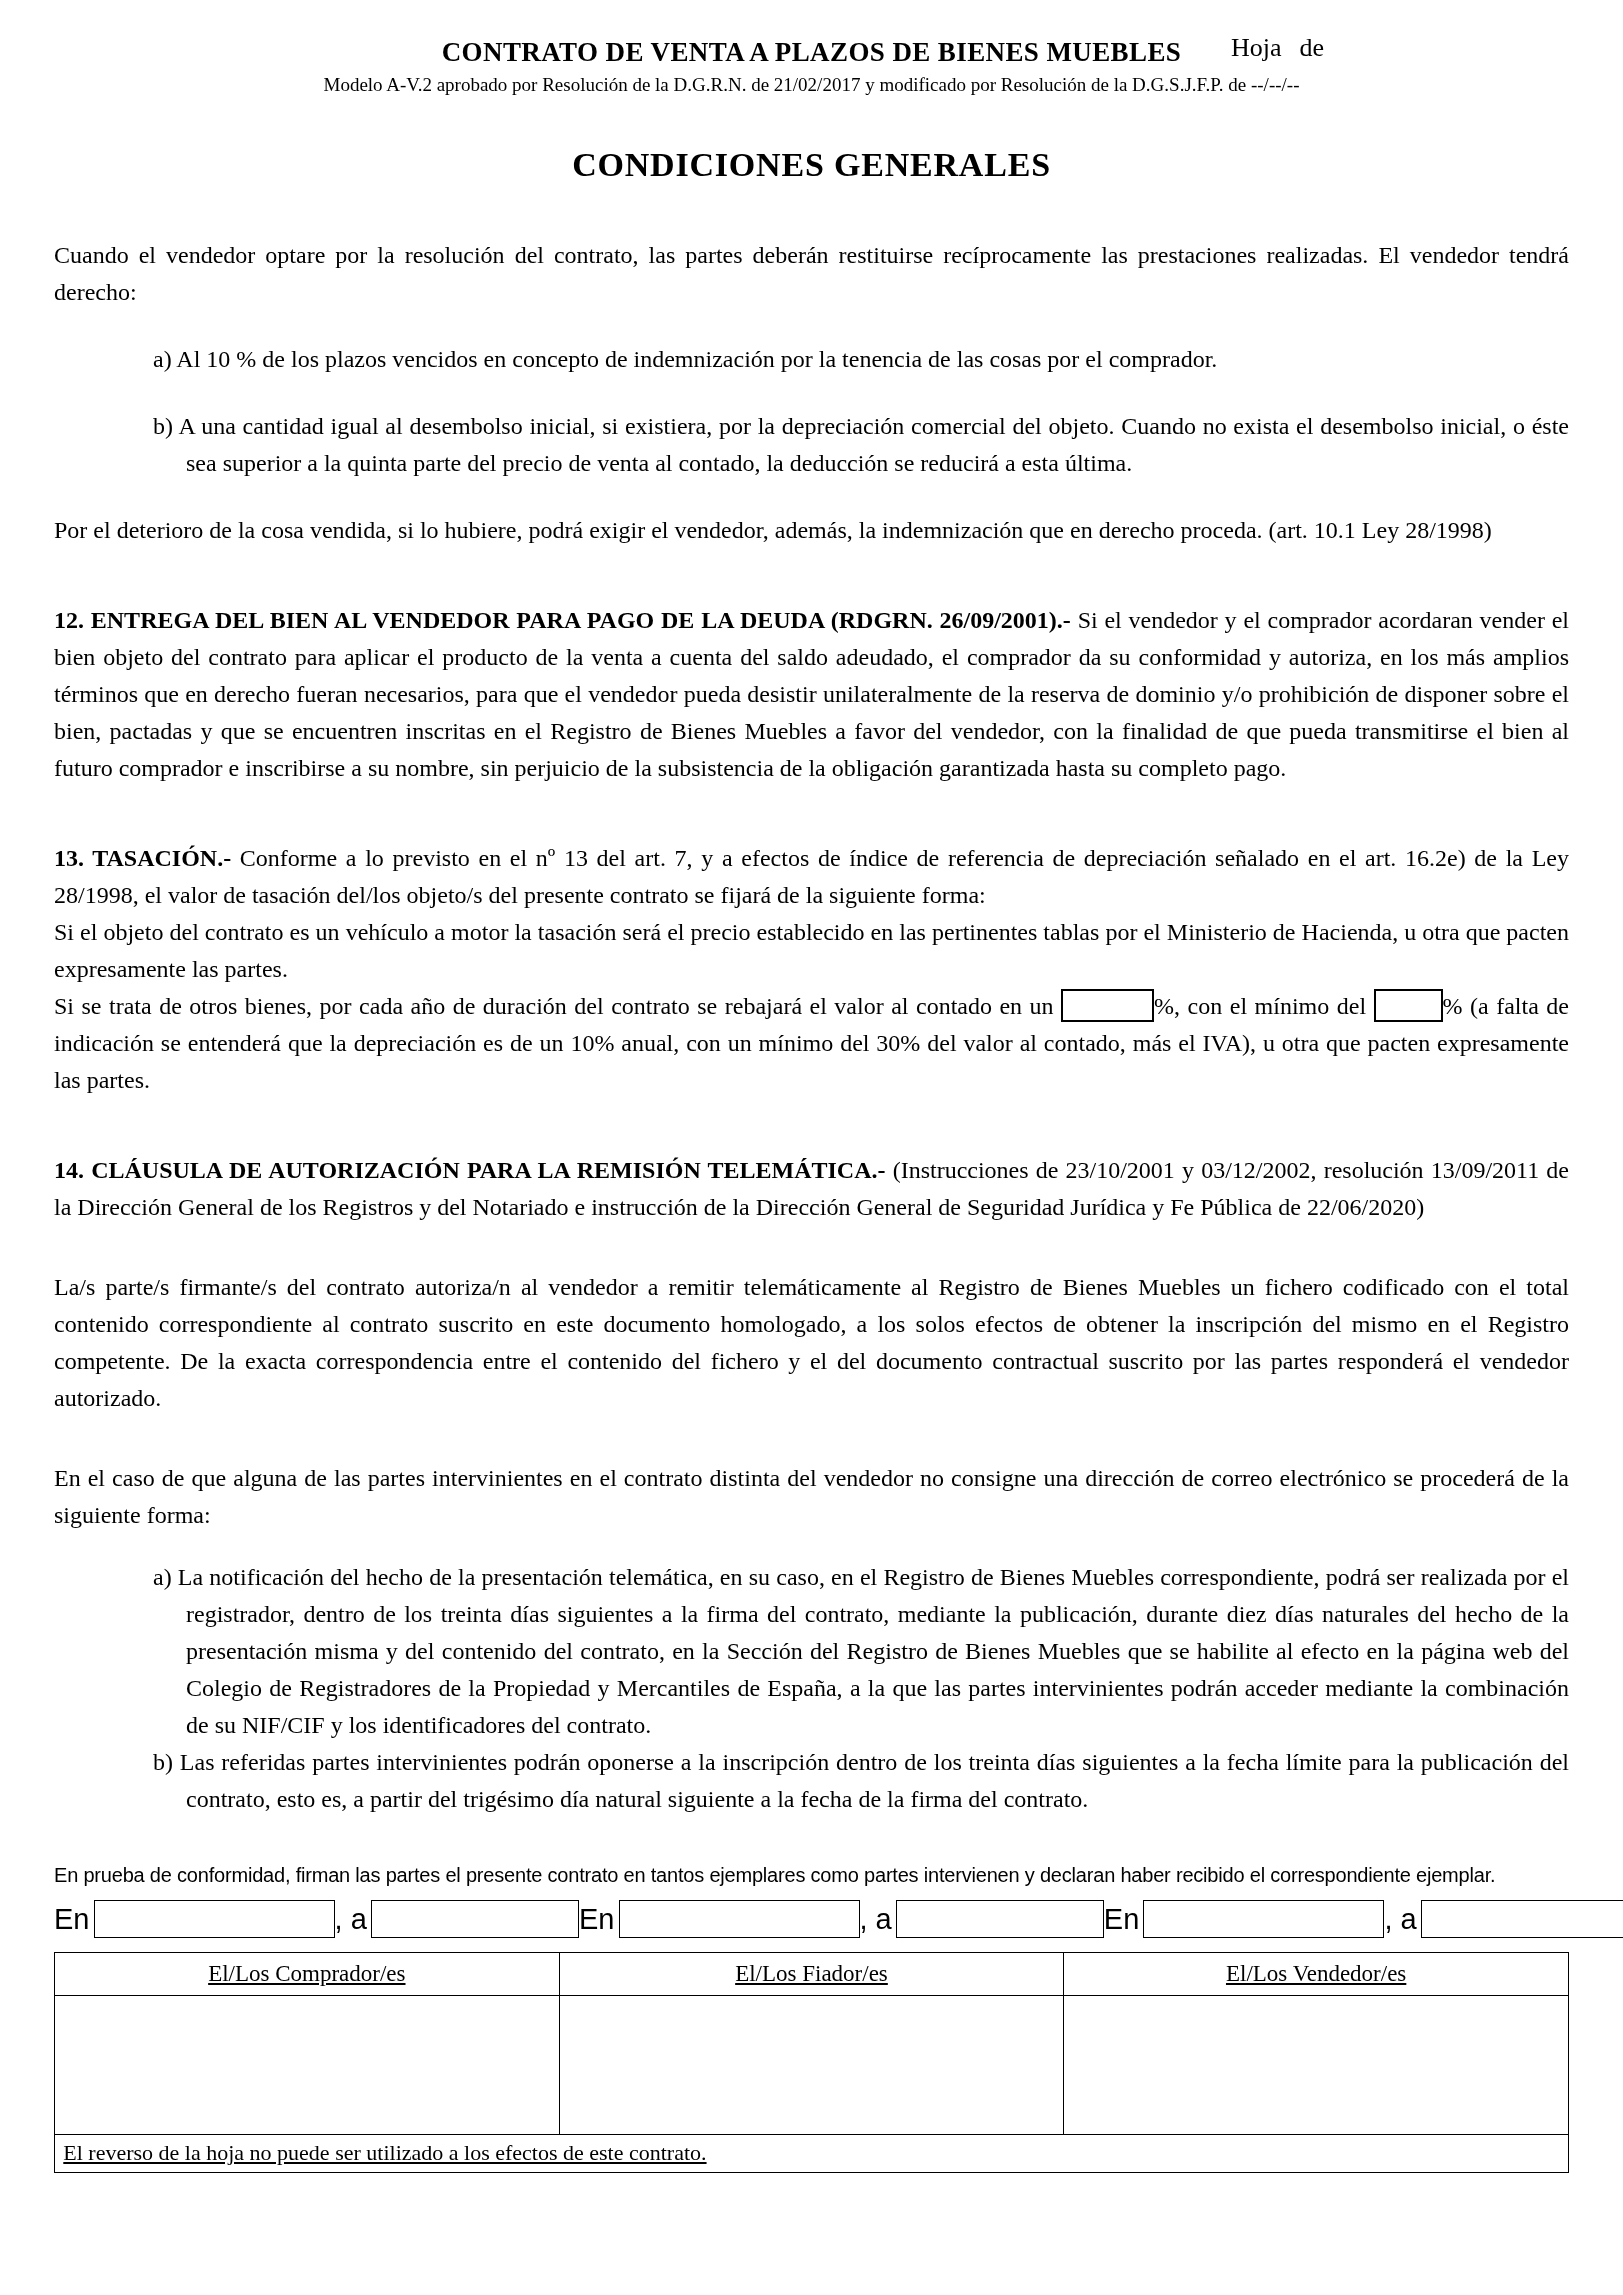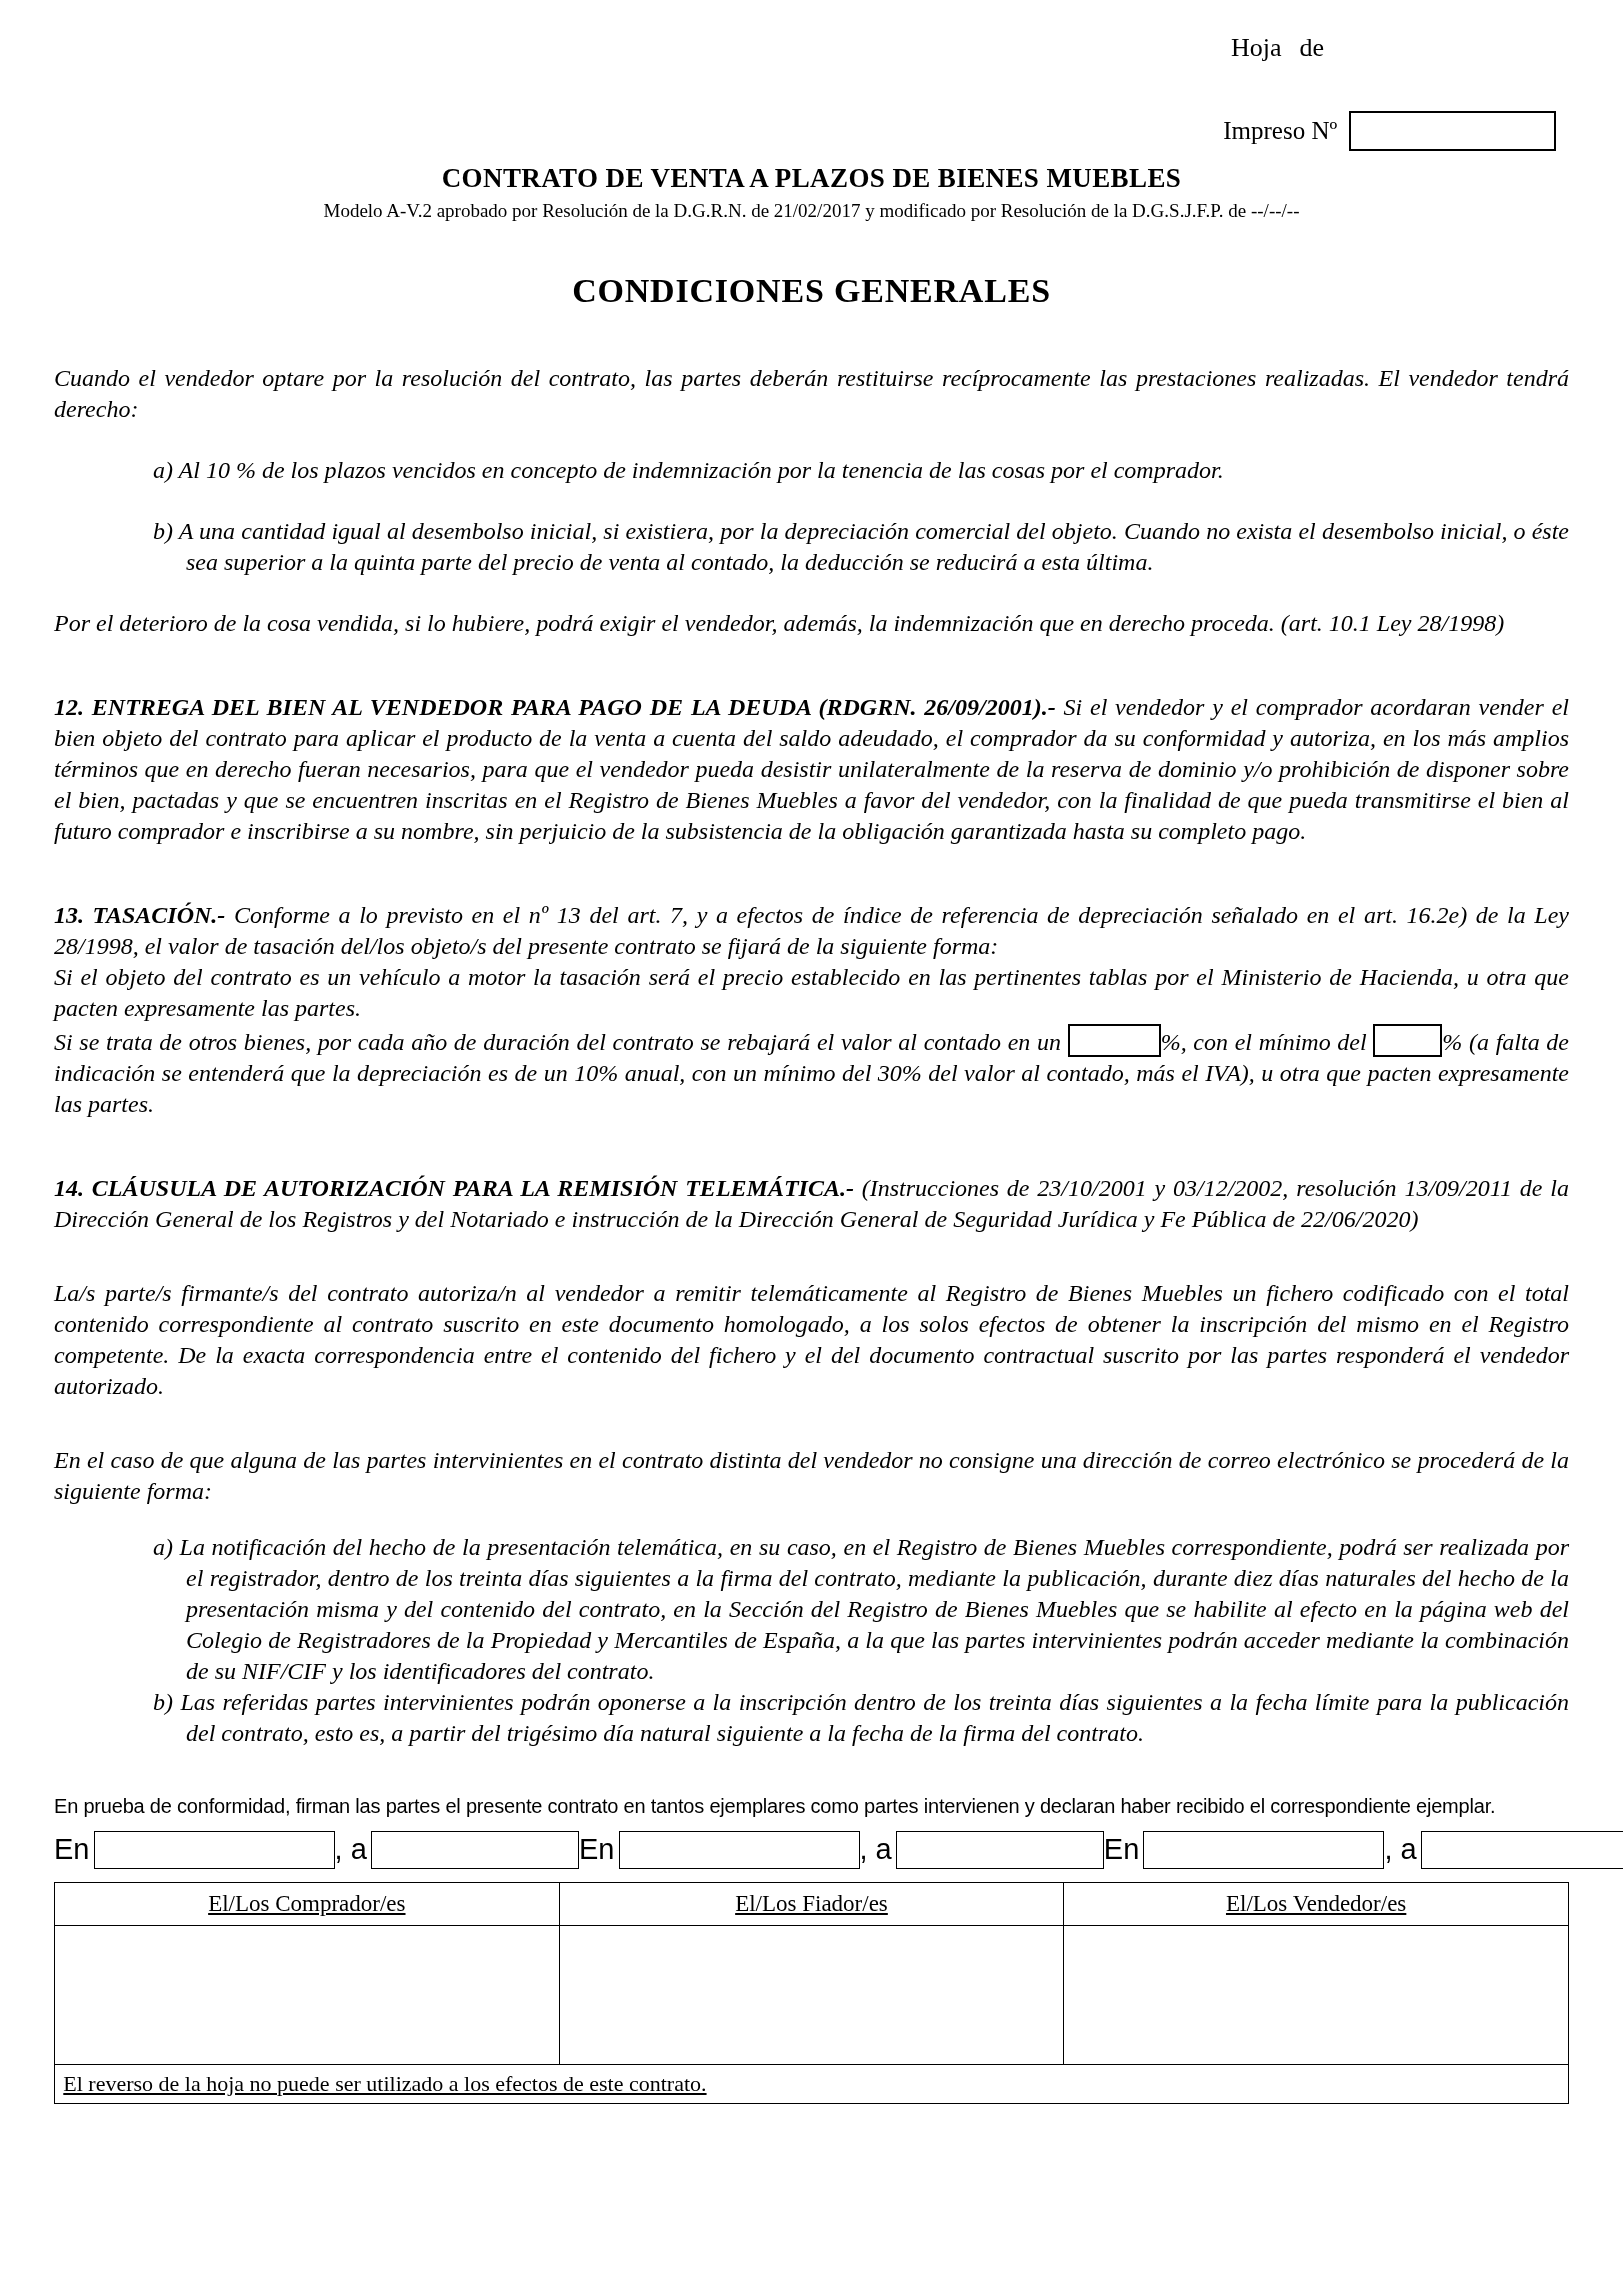--- a/index.html
+++ b/index.html
@@ -14,21 +14,21 @@
   .hoja-line { position:absolute; top:33px; right:299px; font-size:26px; white-space:nowrap; }
   .hoja-gap { display:inline-block; width:18px; }
 
   .impreso-row { display:flex; justify-content:flex-end; align-items:center; margin-top:86px; margin-right:13.2px; font-size:25px; }
   .impreso-box { width:207px; height:40px; border:2.5px solid #000; margin-left:11.6px; background:#fff; }
 
   .doc-title { margin-top:11.6px; text-align:center; font-size:27px; font-weight:bold; letter-spacing:0.4px; }
   .doc-subtitle { margin-top:6.6px; text-align:center; font-size:19px; }
   .section-heading { margin-top:50px; text-align:center; font-size:34px; font-weight:bold; letter-spacing:0.8px; }
 
-  .para { font-size:24px; line-height:31px; text-align:justify;font-style:italic; }
+  .para { font-size:24px; line-height:37px; text-align:justify; }
   .mt-std { margin-top:30px; }
   .mt-med { margin-top:43px; }
   .mt-lg  { margin-top:53px; }
   .mt-sm  { margin-top:25px; }
   .indent-item { margin-left:99px; padding-left:33px; text-indent:-33px; }
 
   .pct-box { display:inline-block; height:33px; border:2.5px solid #000; vertical-align:-7.4px; background:#fff; }
   .pct-box-1 { width:93px; }
   .pct-box-2 { width:69px; }
 
@@ -48,24 +48,20 @@
   .sign-space td { height:139px; }
   .reverse-row td { font-size:22px; text-align:left; padding:5.8px 8.3px; }
 </style>
 </head>
 <body>
 
 <div class="page">
 
   <div class="hoja-line"><span>Hoja</span><span class="hoja-gap"></span><span>de</span></div>
 
-  <div class="impreso-row">
-    <span>Impreso Nº</span>
-    <span class="impreso-box"></span>
-  </div>
 
   <div class="doc-title">CONTRATO DE VENTA A PLAZOS DE BIENES MUEBLES</div>
   <div class="doc-subtitle">Modelo A-V.2 aprobado por Resolución de la D.G.R.N. de 21/02/2017 y modificado por Resolución de la D.G.S.J.F.P. de --/--/--</div>
   <div class="section-heading">CONDICIONES GENERALES</div>
 
   <div class="para mt-lg">Cuando el vendedor optare por la resolución del contrato, las partes deberán restituirse recíprocamente las prestaciones realizadas. El vendedor tendrá derecho:</div>
 
   <div class="para mt-std indent-item">a) Al 10 % de los plazos vencidos en concepto de indemnización por la tenencia de las cosas por el comprador.</div>
   <div class="para mt-std indent-item">b) A una cantidad igual al desembolso inicial, si existiera, por la depreciación comercial del objeto. Cuando no exista el desembolso inicial, o éste sea superior a la quinta parte del precio de venta al contado, la deducción se reducirá a esta última.</div>
 

